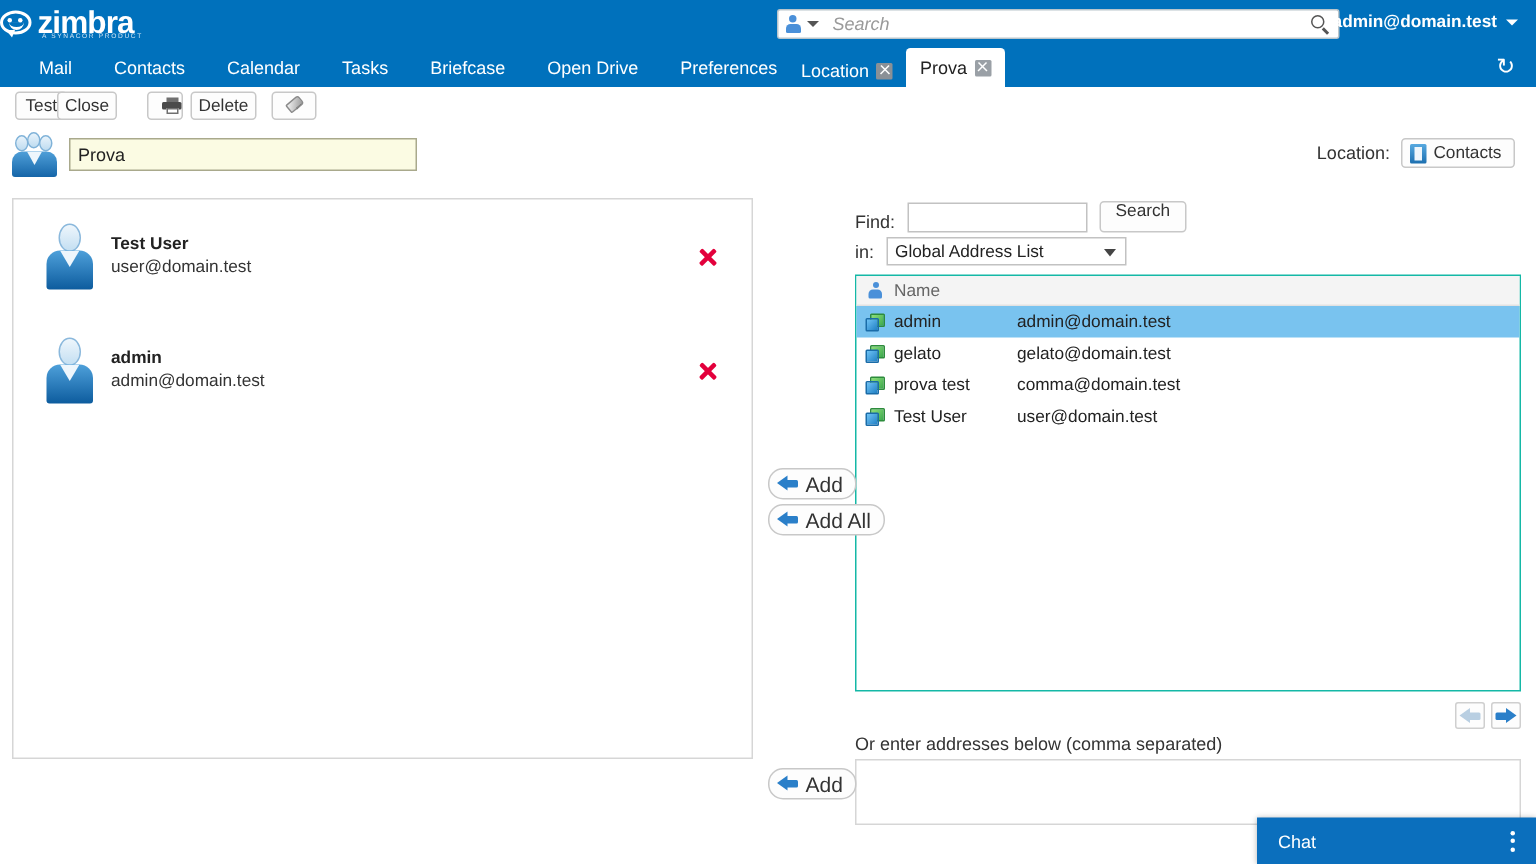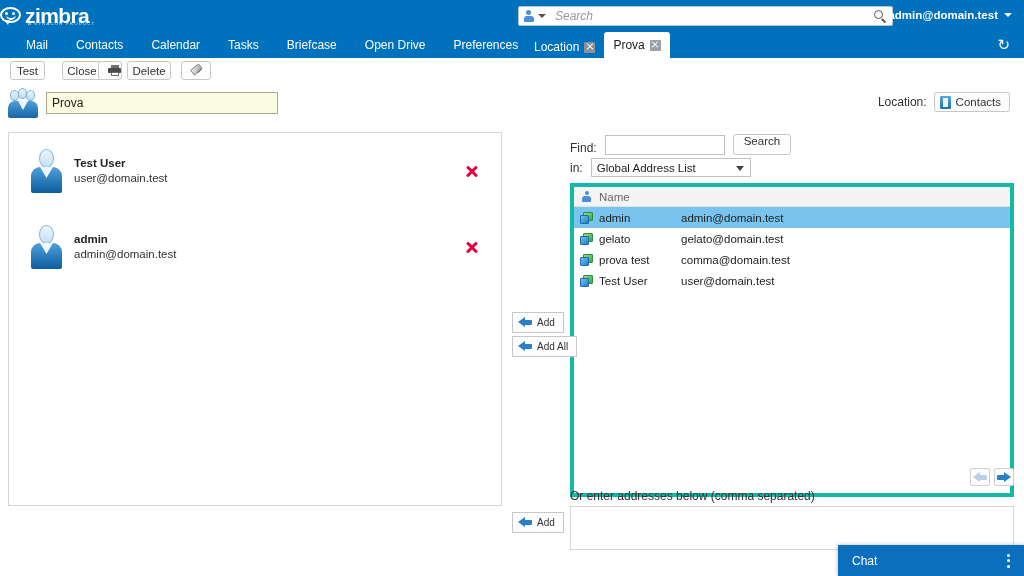--- a/index.html
+++ b/index.html
@@ -333,22 +333,22 @@
     position: absolute; right: 6px; top: 7px;
     width: 0; height: 0;
     border-left: 4px solid transparent;
     border-right: 4px solid transparent;
     border-top: 5px solid #444;
   }
 
   
   .clist {
     position: absolute; left: 570px; top: 183px;
-    width: 444px; height: 314px;
-    border: 4px solid #14b8a6; background: #fff;
+    width: 444px; height: 278px;
+    border: 1px solid #14b8a6; background: #fff;
   }
   .clist-head {
     height: 20px; background: #f4f4f4;
     border-bottom: 1px solid #e2e2e2;
     display: flex; align-items: center;
     font-size: 11.5px; color: #666;
   }
   .ch-icon { width: 25px; display: flex; justify-content: center; }
   .mini-person {
     width: 9px; height: 11px; position: relative;
@@ -384,22 +384,22 @@
     background: linear-gradient(135deg,#6fc3f5,#1f7fc4);
     border: 1px solid #1a6ca8; border-radius: 1px;
   }
   .cr-name { width: 82px; }
   .cr-email { flex: 1; }
 
   
   .addbtn {
     position: absolute;
     height: 21px; padding: 0 8px 0 5px;
-    background: #fdfdfd; border: 1px solid #c8c8c8; border-radius: 0;
-    font-size: 10px; color: #333;
+    background: #fdfdfd; border: 1px solid #c8c8c8; border-radius: 10px;
+    font-size: 14px; color: #333;
     display: flex; align-items: center; gap: 5px;
     cursor: pointer;
   }
   .arrow-left {
     width: 14px; height: 11px; position: relative; flex: 0 0 auto;
   }
   .arrow-left .tip {
     position: absolute; left: 0; top: 0;
     width: 0; height: 0;
     border-top: 5.5px solid transparent;
@@ -525,21 +525,21 @@
       <span>Prova</span>
       <span class="tab-close"></span>
     </div>
   </div>
 
   <div class="refresh">↻</div>
 </div>
 
 <div class="toolbar">
   <div class="tbtn" style="left:10px;width:35px;">Test</div>
-  <div class="tbtn" style="left:62px;width:40px;">Close</div>
+  <div class="tbtn" style="left:38px;width:40px;">Close</div>
   <div class="tbtn" style="left:98px;width:24px;">
     <span class="icon-print">
       <span class="top"></span>
         <span class="mid"></span>
         <span class="bot"></span>
     </span>
   </div>
   <div class="tbtn" style="left:127px;width:44px;">Delete</div>
   <div class="tbtn" style="left:181px;width:30px;gap:3px;">
     <span class="icon-tag">

